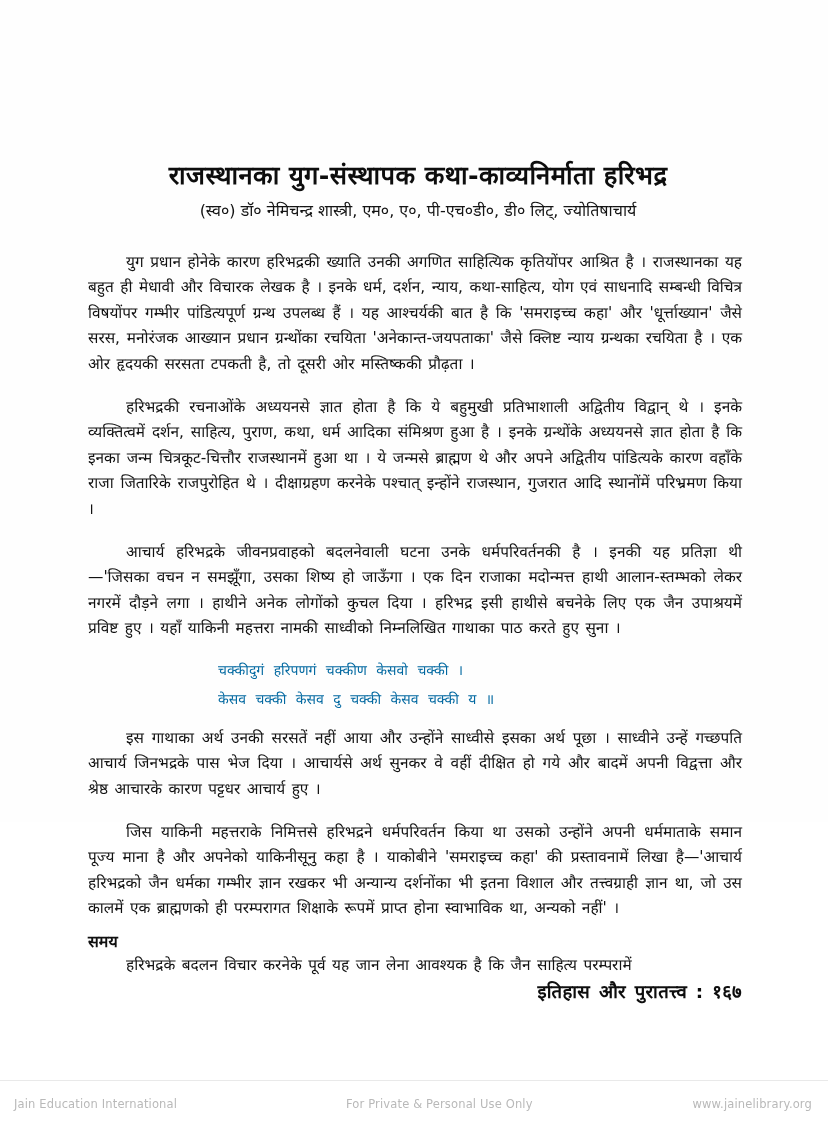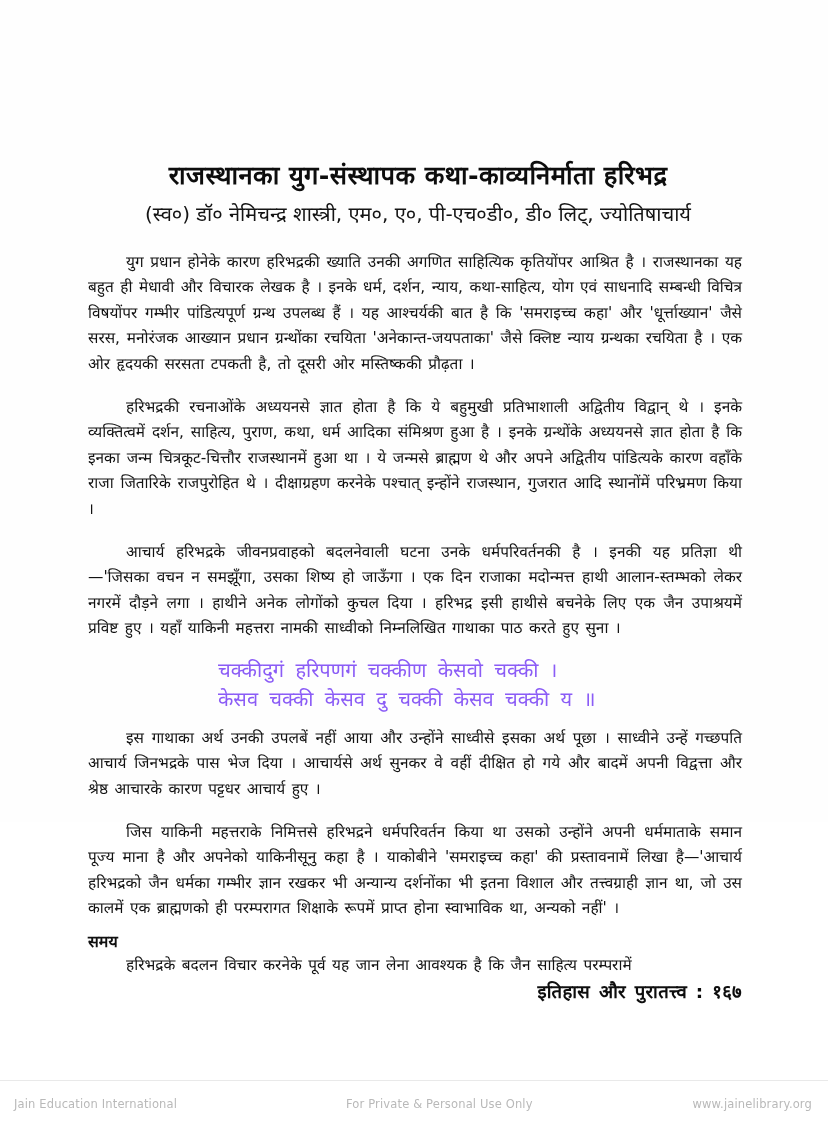--- a/index.html
+++ b/index.html
@@ -35,21 +35,21 @@
   .doc-title {
     font-size: 25.5px;
     font-weight: 700;
     letter-spacing: 0.4px;
     line-height: 1.25;
     color: #0d0d0d;
     white-space: nowrap;
   }
   .doc-byline {
     margin-top: 9px;
-    font-size: 20px;
+    font-size: 16px;
     font-weight: 400;
     line-height: 1.3;
     color: #141414;
     white-space: nowrap;
   }
 
   
   .body-col {
     position: absolute;
     left: 88px;
@@ -67,24 +67,24 @@
   }
   p.para.indent { text-indent: 38px; }
   p.para + p.para { margin-top: 18px; }
 
   .para.tight { margin-top: 0; }
 
   
   .verse {
     margin: 14px 0 12px 0;
     padding-left: 130px;
-    font-size: 20px;
+    font-size: 14px;
     line-height: 29px;
     word-spacing: 5px;
-    color: #8b5cf6;
+    color: #0369a1;
   }
   .verse .vline { white-space: nowrap; }
 
   .subhead {
     margin: 9px 0 0 0;
     font-size: 16px;
     font-weight: 700;
     line-height: 22px;
     color: #101010;
   }
@@ -139,21 +139,21 @@
 
     <p class="para indent">हरिभद्रकी रचनाओंके अध्ययनसे ज्ञात होता है कि ये बहुमुखी प्रतिभाशाली अद्वितीय विद्वान् थे । इनके व्यक्तित्वमें दर्शन, साहित्य, पुराण, कथा, धर्म आदिका संमिश्रण हुआ है । इनके ग्रन्थोंके अध्ययनसे ज्ञात होता है कि इनका जन्म चित्रकूट-चित्तौर राजस्थानमें हुआ था । ये जन्मसे ब्राह्मण थे और अपने अद्वितीय पांडित्यके कारण वहाँके राजा जितारिके राजपुरोहित थे । दीक्षाग्रहण करनेके पश्चात् इन्होंने राजस्थान, गुजरात आदि स्थानोंमें परिभ्रमण किया ।</p>
 
     <p class="para indent">आचार्य हरिभद्रके जीवनप्रवाहको बदलनेवाली घटना उनके धर्मपरिवर्तनकी है । इनकी यह प्रतिज्ञा थी—'जिसका वचन न समझूँगा, उसका शिष्य हो जाऊँगा । एक दिन राजाका मदोन्मत्त हाथी आलान-स्तम्भको लेकर नगरमें दौड़ने लगा । हाथीने अनेक लोगोंको कुचल दिया । हरिभद्र इसी हाथीसे बचनेके लिए एक जैन उपाश्रयमें प्रविष्ट हुए । यहाँ याकिनी महत्तरा नामकी साध्वीको निम्नलिखित गाथाका पाठ करते हुए सुना ।</p>
 
     <div class="verse">
       <div class="vline">चक्कीदुगं हरिपणगं चक्कीण केसवो चक्की ।</div>
       <div class="vline">केसव चक्की केसव दु चक्की केसव चक्की य ॥</div>
     </div>
 
-    <p class="para indent tight">इस गाथाका अर्थ उनकी उपलबें नहीं आया और उन्होंने साध्वीसे इसका अर्थ पूछा । साध्वीने उन्हें गच्छपति आचार्य जिनभद्रके पास भेज दिया । आचार्यसे अर्थ सुनकर वे वहीं दीक्षित हो गये और बादमें अपनी विद्वत्ता और श्रेष्ठ आचारके कारण पट्टधर आचार्य हुए ।</p>
+    <p class="para indent tight">इस गाथाका अर्थ उनकी सरसतें नहीं आया और उन्होंने साध्वीसे इसका अर्थ पूछा । साध्वीने उन्हें गच्छपति आचार्य जिनभद्रके पास भेज दिया । आचार्यसे अर्थ सुनकर वे वहीं दीक्षित हो गये और बादमें अपनी विद्वत्ता और श्रेष्ठ आचारके कारण पट्टधर आचार्य हुए ।</p>
 
     <p class="para indent">जिस याकिनी महत्तराके निमित्तसे हरिभद्रने धर्मपरिवर्तन किया था उसको उन्होंने अपनी धर्ममाताके समान पूज्य माना है और अपनेको याकिनीसूनु कहा है । याकोबीने 'समराइच्च कहा' की प्रस्तावनामें लिखा है—'आचार्य हरिभद्रको जैन धर्मका गम्भीर ज्ञान रखकर भी अन्यान्य दर्शनोंका भी इतना विशाल और तत्त्वग्राही ज्ञान था, जो उस कालमें एक ब्राह्मणको ही परम्परागत शिक्षाके रूपमें प्राप्त होना स्वाभाविक था, अन्यको नहीं' ।</p>
 
     <div class="subhead">समय</div>
 
     <p class="para indent">हरिभद्रके बदलन विचार करनेके पूर्व यह जान लेना आवश्यक है कि जैन साहित्य परम्परामें</p>
 
     <div class="running-foot">इतिहास और पुरातत्त्व : १६७</div>
 
   </div>

